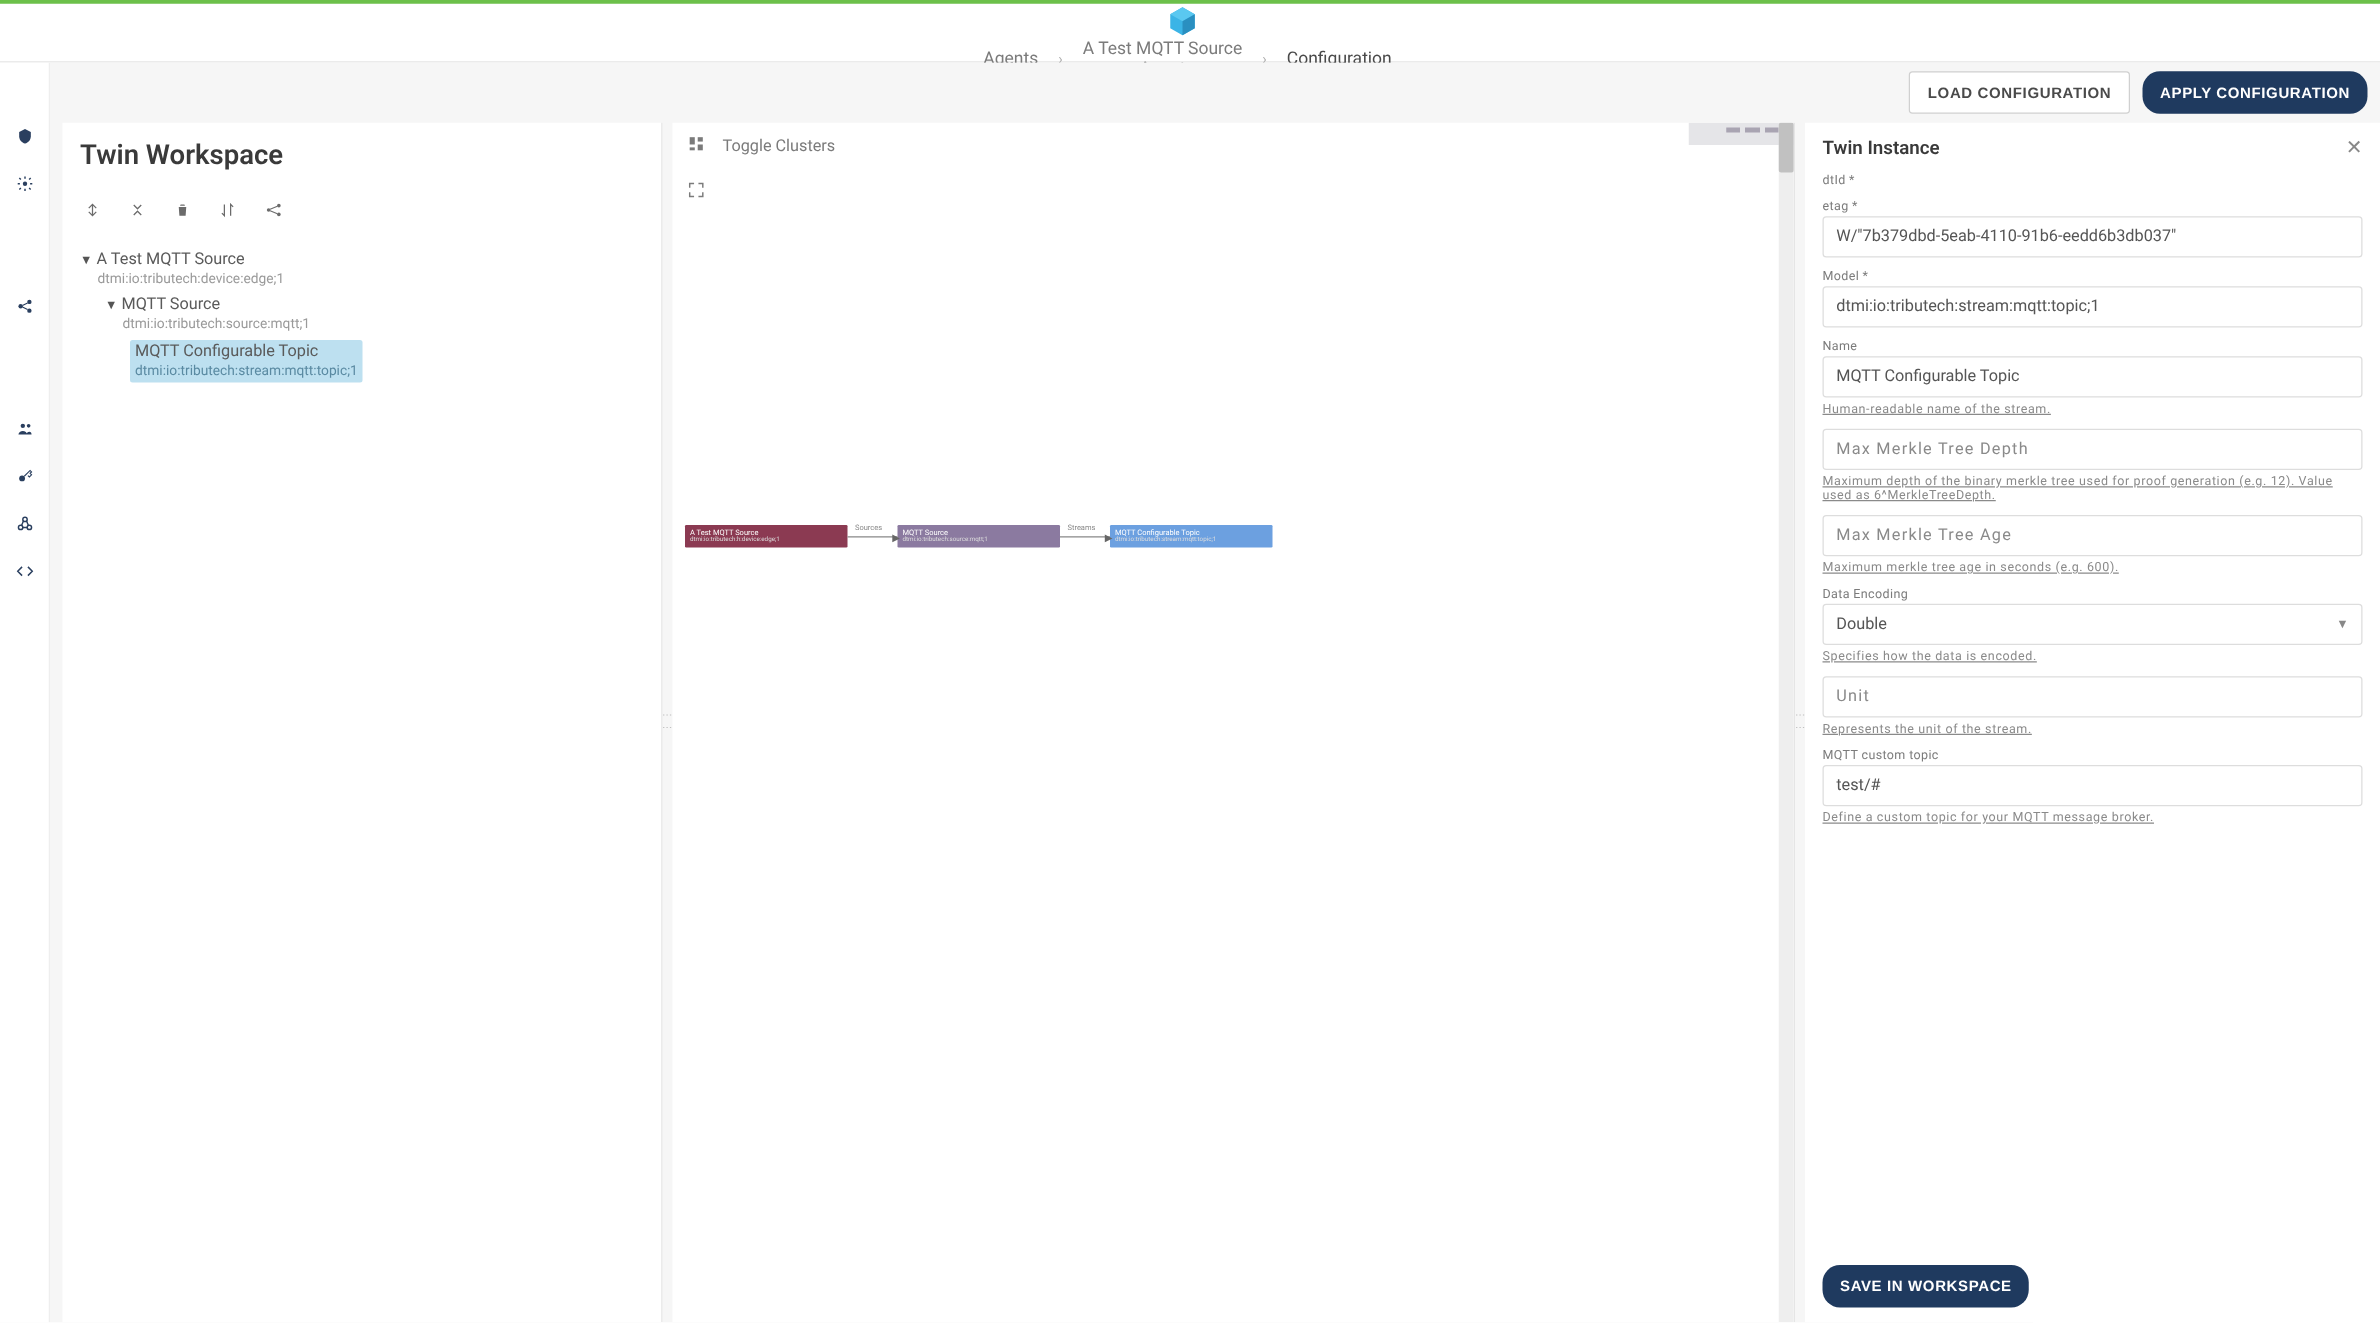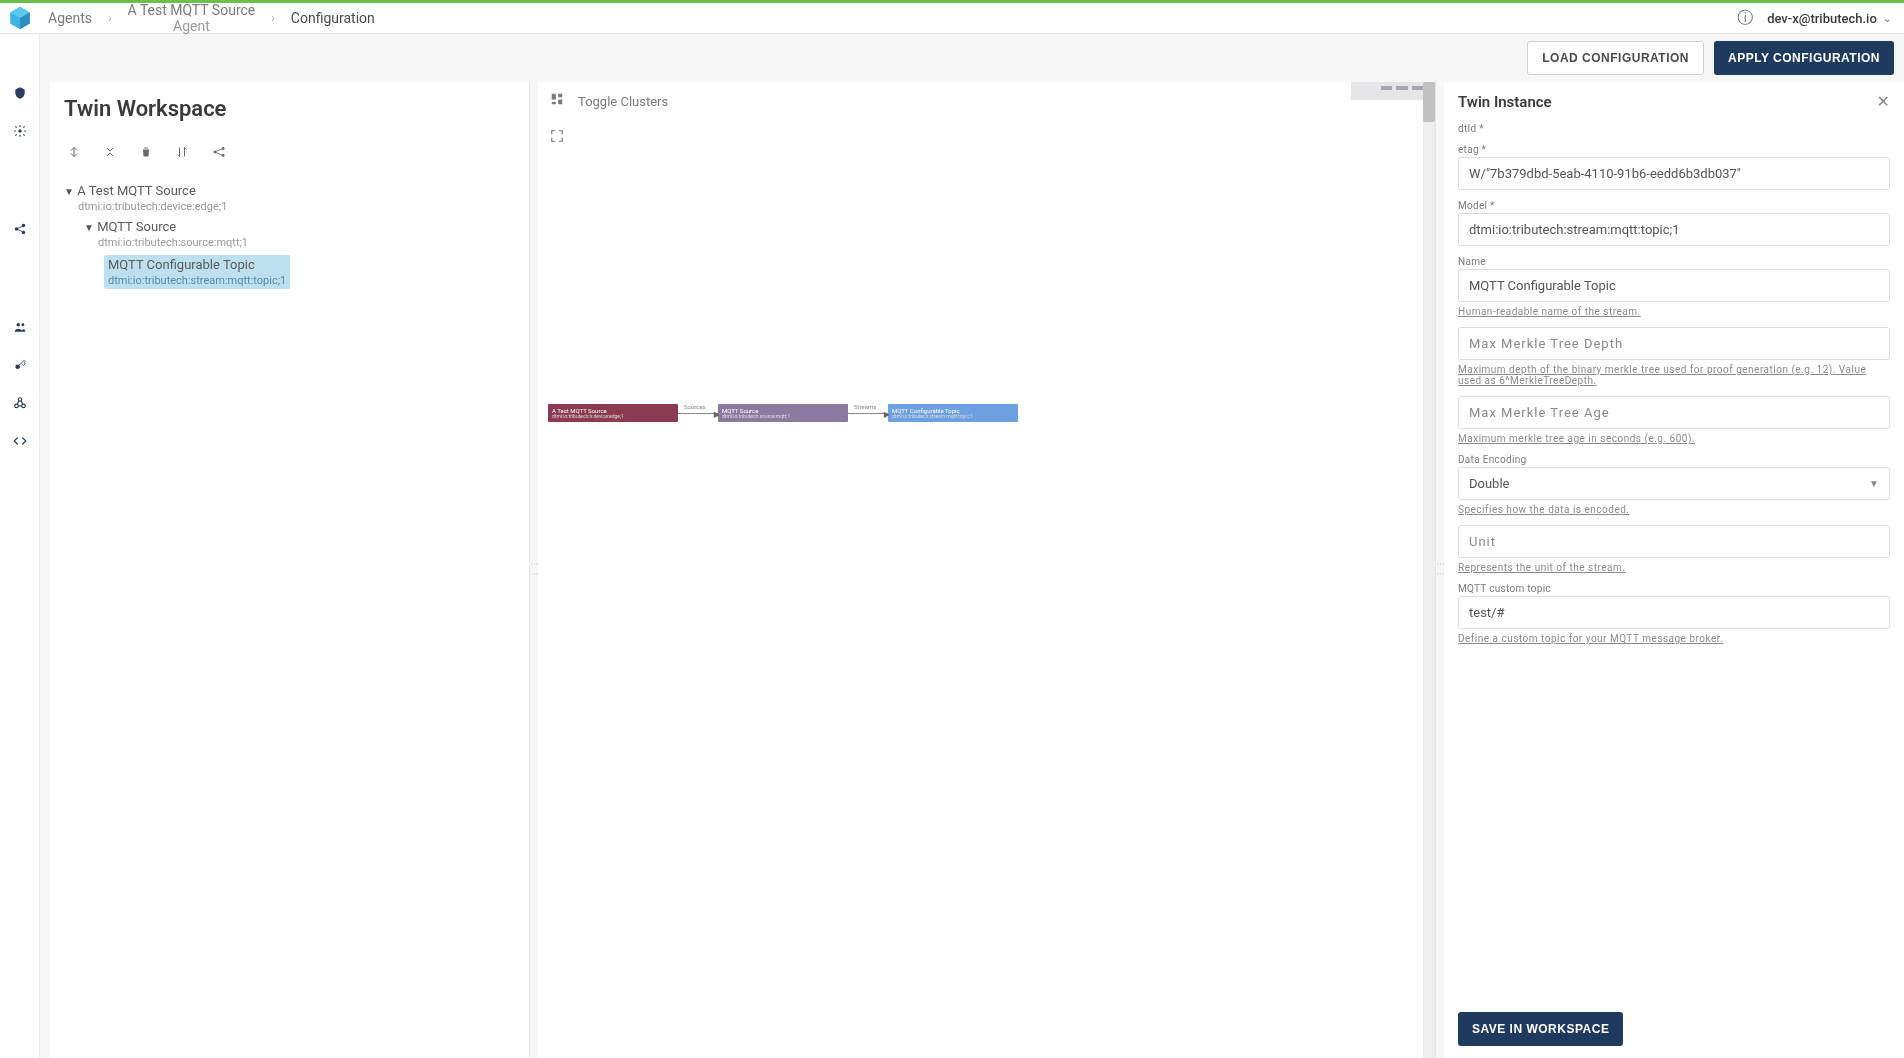--- a/index.html
+++ b/index.html
@@ -3,21 +3,21 @@
 <meta charset="utf-8">
 <style>
   * { box-sizing: border-box; margin: 0; padding: 0; }
   html, body { width: 100%; height: 100%; font-family: "Segoe UI", Roboto, Arial, sans-serif; background: #fff; }
   body { display: flex; flex-direction: column; }
 
   
   .top-green { height: 3px; background: #6cc04a; }
 
   
-  .header { height: 31px; display: flex; align-items: center; border-bottom: 1px solid #e5e5e5; padding: 0 12px 0 0; }
+  .header { height: 47px; display: flex; align-items: center; border-bottom: 1px solid #e5e5e5; padding: 0 12px 0 0; flex-direction: column; }
   .logo { width: 40px; height: 47px; display: flex; align-items: center; justify-content: center; }
   .logo svg { width: 28px; height: 28px; }
   .breadcrumb { display: flex; align-items: center; gap: 16px; margin-left: 8px; }
   .breadcrumb-item { display: flex; flex-direction: column; align-items: center; color: #7b7b7b; font-size: 14px; cursor: pointer; }
   .breadcrumb-item .sub { font-size: 14px; color: #9a9a9a; }
   .breadcrumb-sep { color: #b0b0b0; font-size: 12px; }
   .breadcrumb-current { color: #4a4a4a; font-size: 14px; }
   .header-spacer { flex: 1; }
   .header-right { display: flex; align-items: center; gap: 14px; }
   .help-icon { color: #6b6b6b; font-size: 16px; cursor: pointer; }
@@ -27,21 +27,21 @@
   
   .shell { flex: 1; display: flex; overflow: hidden; }
   .rail { width: 40px; background: #fff; border-right: 1px solid #eee; display: flex; flex-direction: column; align-items: center; padding-top: 50px; gap: 20px; }
   .rail-icon { width: 18px; height: 18px; display: flex; align-items: center; justify-content: center; color: #2a3f5f; cursor: pointer; font-size: 14px; }
 
   .main { flex: 1; display: flex; flex-direction: column; background: #f6f6f6; overflow: hidden; }
 
   
   .action-bar { height: 48px; display: flex; align-items: center; justify-content: flex-end; padding: 0 10px; gap: 10px; background: #f6f6f6; }
   .btn-outline { background: #fff; border: 1px solid #d0d0d0; color: #4a4a4a; font-size: 12px; font-weight: 600; padding: 9px 14px; border-radius: 3px; letter-spacing: 0.5px; cursor: pointer; }
-  .btn-primary { background: #1f3a5f; border: none; color: #fff; font-size: 12px; font-weight: 600; padding: 10px 14px; border-radius: 3px; letter-spacing: 0.5px; cursor: pointer; }
+  .btn-primary { background: #1f3a5f; border: none; color: #fff; font-size: 12px; font-weight: 600; padding: 10px 14px; border-radius: 14px; letter-spacing: 0.5px; cursor: pointer; }
 
   .panes { flex: 1; display: flex; overflow: hidden; }
 
   
   .tree-pane { width: 480px; background: #fff; border-right: 1px solid #e5e5e5; display: flex; flex-direction: column; margin-left: 10px; margin-bottom: 0; }
   .tree-pane h2 { font-size: 22px; font-weight: 600; color: #3a3a3a; padding: 14px 14px 10px; }
   .search-wrap { margin: 6px 14px; position: relative; }
   .search-wrap input { width: 100%; border: none; background: #f2f2f2; border-radius: 4px; padding: 10px 36px 10px 10px; font-size: 13px; color: #555; outline: none; }
   .search-wrap .search-icon { position: absolute; right: 10px; top: 50%; transform: translateY(-50%); color: #777; }
   .tree-toolbar { display: flex; gap: 24px; padding: 14px 18px; color: #6b6b6b; }
@@ -52,21 +52,21 @@
   .tree .node .sub { color: #9a9a9a; font-size: 11px; }
   .tree .level1 { padding-left: 8px; }
   .tree .level2 { padding-left: 28px; }
   .tree .level3 { padding-left: 48px; }
   .tree .tri { display: inline-block; width: 10px; color: #555; font-size: 10px; }
   .tree .selected { background: #bde0f0; border-radius: 2px; display: inline-block; padding: 2px 4px; }
   .tree .selected .sub { color: #5a8aa2; }
 
   
   .canvas-pane { flex: 1; position: relative; background: #fff; border-right: 1px solid #e5e5e5; overflow: hidden; }
-  .canvas-toolbar { position: absolute; top: 10px; left: 12px; display: flex; align-items: flex-end; gap: 14px; color: #7b7b7b; font-size: 13px; }
+  .canvas-toolbar { position: absolute; top: 10px; left: 12px; display: flex; align-items: center; gap: 14px; color: #7b7b7b; font-size: 13px; }
   .canvas-toolbar .cicon { cursor: pointer; }
   .canvas-expand { position: absolute; top: 46px; left: 12px; color: #7b7b7b; cursor: pointer; }
   .canvas-minimap { position: absolute; top: 0; right: 0; width: 84px; height: 18px; background: #e5e5e8; }
   .canvas-minimap .mm { position: absolute; top: 4px; right: 12px; width: 42px; height: 4px; display: flex; gap: 4px; }
   .canvas-minimap .mm span { flex:1; background: #a9a4b2; }
   .scrollbar-v { position: absolute; top: 0; right: 0; width: 12px; height: 100%; background: #eee; }
   .scrollbar-v .thumb { position: absolute; top: 0; width: 100%; height: 40px; background: #c1c1c1; border-radius: 2px; }
 
   .graph { position: absolute; left: 10px; top: 322px; display: flex; align-items: center; gap: 0; }
   .graph .gnode { width: 130px; height: 18px; border-radius: 1px; display: flex; flex-direction: column; justify-content: center; padding: 0 4px; }

